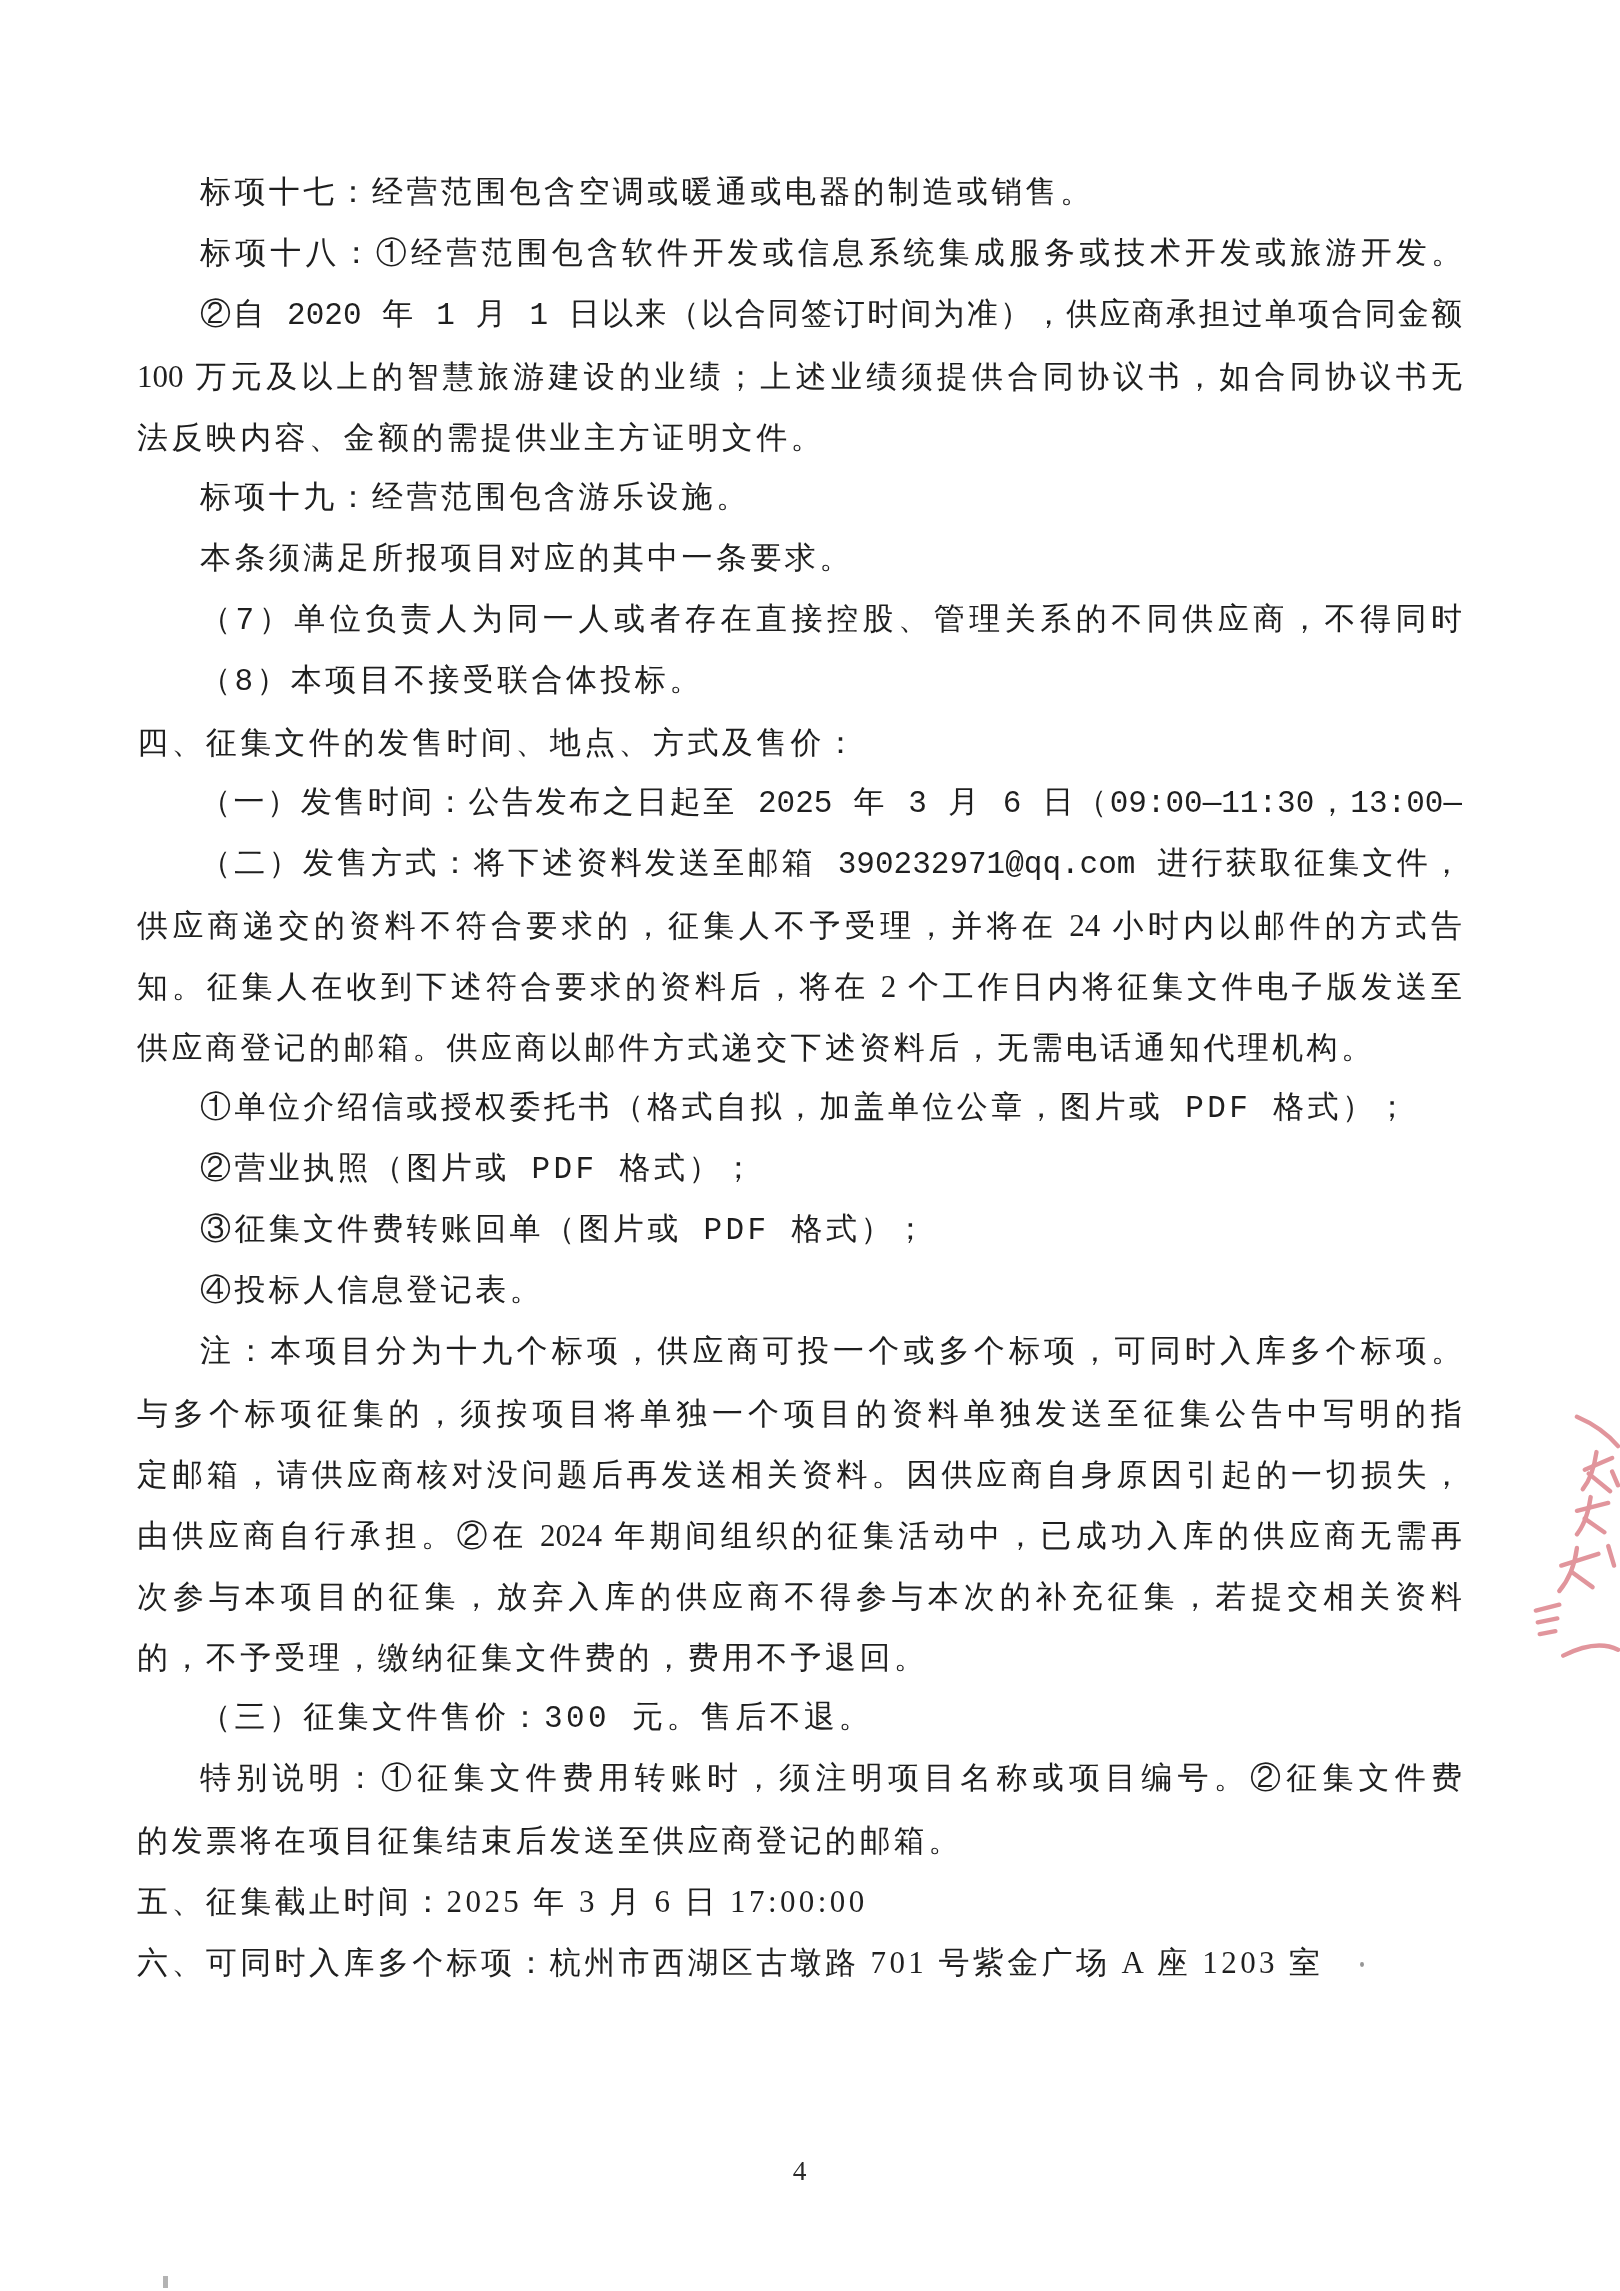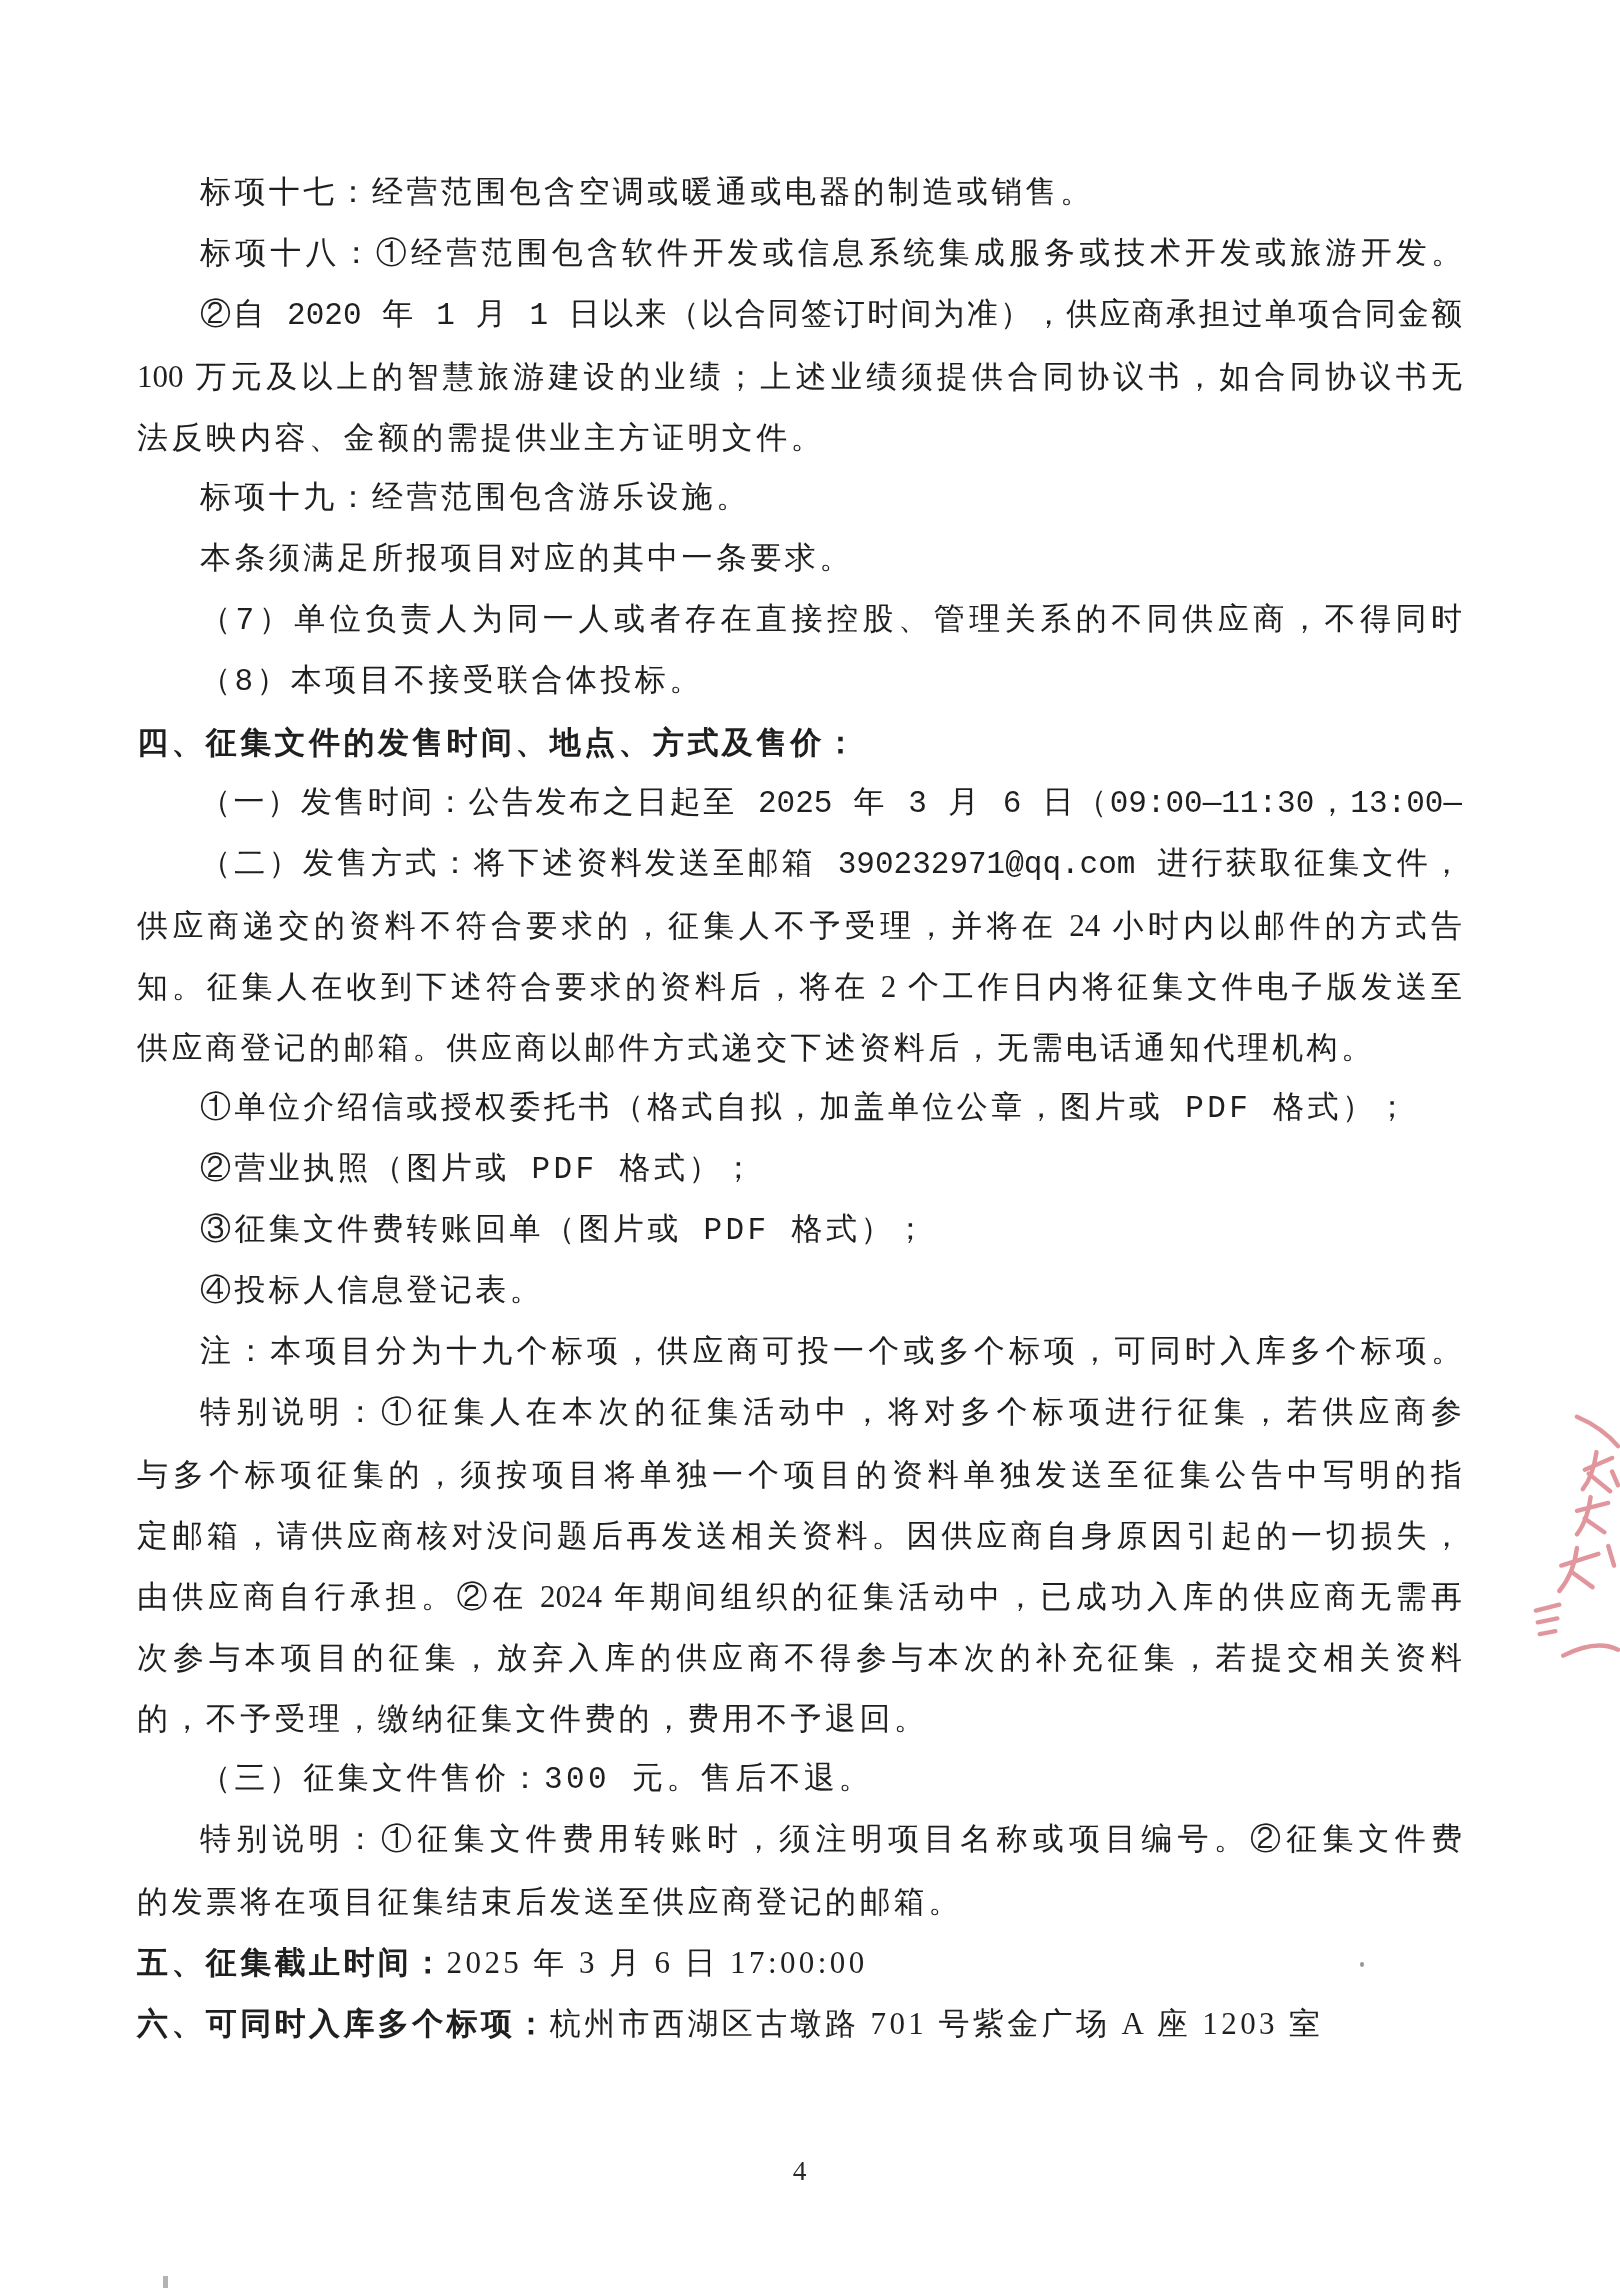--- a/index.html
+++ b/index.html
@@ -14,21 +14,21 @@
   }
   .line{
     height:61px;line-height:61px;white-space:nowrap;letter-spacing:3.4px;
   }
   .line.indent{padding-left:63px;font-family:Liberation Mono, monospace;}
   .line.fill{
     white-space:normal;letter-spacing:0;
     text-align:justify;text-align-last:justify;
     overflow:hidden;
   }
-  .bold{font-weight:bold;}
+  .bold{font-weight:normal;}
   .page-number{
     position:absolute;left:137px;top:2154px;width:1325px;height:35px;
     text-align:center;font-size:27.4px;color:#2a2a2a;line-height:35px;
   }
   .stamp{
     position:absolute;right:0;top:1409px;width:94px;height:274px;
     overflow:hidden;pointer-events:none;opacity:0.62;
   }
   .artifact1{
     position:absolute;left:163px;top:2276px;width:4.9px;height:11.8px;
@@ -56,21 +56,20 @@
     <div class="line indent fill"><span>（一）发售时间：公告发布之日起至 2025 年 3 月 6 日（09:00—11:30，13:00—</span></div>
     <div class="line indent fill"><span>（二）发售方式：将下述资料发送至邮箱 390232971@qq.com 进行获取征集文件，</span></div>
     <div class="line fill"><span>供应商递交的资料不符合要求的，征集人不予受理，并将在 24 小时内以邮件的方式告</span></div>
     <div class="line fill"><span>知。征集人在收到下述符合要求的资料后，将在 2 个工作日内将征集文件电子版发送至</span></div>
     <div class="line"><span>供应商登记的邮箱。供应商以邮件方式递交下述资料后，无需电话通知代理机构。</span></div>
     <div class="line indent"><span>①单位介绍信或授权委托书（格式自拟，加盖单位公章，图片或 PDF 格式）；</span></div>
     <div class="line indent"><span>②营业执照（图片或 PDF 格式）；</span></div>
     <div class="line indent"><span>③征集文件费转账回单（图片或 PDF 格式）；</span></div>
     <div class="line indent"><span>④投标人信息登记表。</span></div>
     <div class="line indent fill"><span>注：本项目分为十九个标项，供应商可投一个或多个标项，可同时入库多个标项。</span></div>
-    <div class="line indent fill"><span>特别说明：①征集人在本次的征集活动中，将对多个标项进行征集，若供应商参</span></div>
     <div class="line fill"><span>与多个标项征集的，须按项目将单独一个项目的资料单独发送至征集公告中写明的指</span></div>
     <div class="line fill"><span>定邮箱，请供应商核对没问题后再发送相关资料。因供应商自身原因引起的一切损失，</span></div>
     <div class="line fill"><span>由供应商自行承担。②在 2024 年期间组织的征集活动中，已成功入库的供应商无需再</span></div>
     <div class="line fill"><span>次参与本项目的征集，放弃入库的供应商不得参与本次的补充征集，若提交相关资料</span></div>
     <div class="line"><span>的，不予受理，缴纳征集文件费的，费用不予退回。</span></div>
     <div class="line indent"><span>（三）征集文件售价：300 元。售后不退。</span></div>
     <div class="line indent fill"><span>特别说明：①征集文件费用转账时，须注明项目名称或项目编号。②征集文件费</span></div>
     <div class="line"><span>的发票将在项目征集结束后发送至供应商登记的邮箱。</span></div>
     <div class="line"><span class="bold">五、征集截止时间：</span><span>2025 年 3 月 6 日 17:00:00</span></div>
     <div class="line"><span class="bold">六、可同时入库多个标项：</span><span>杭州市西湖区古墩路 701 号紫金广场 A 座 1203 室</span></div>

